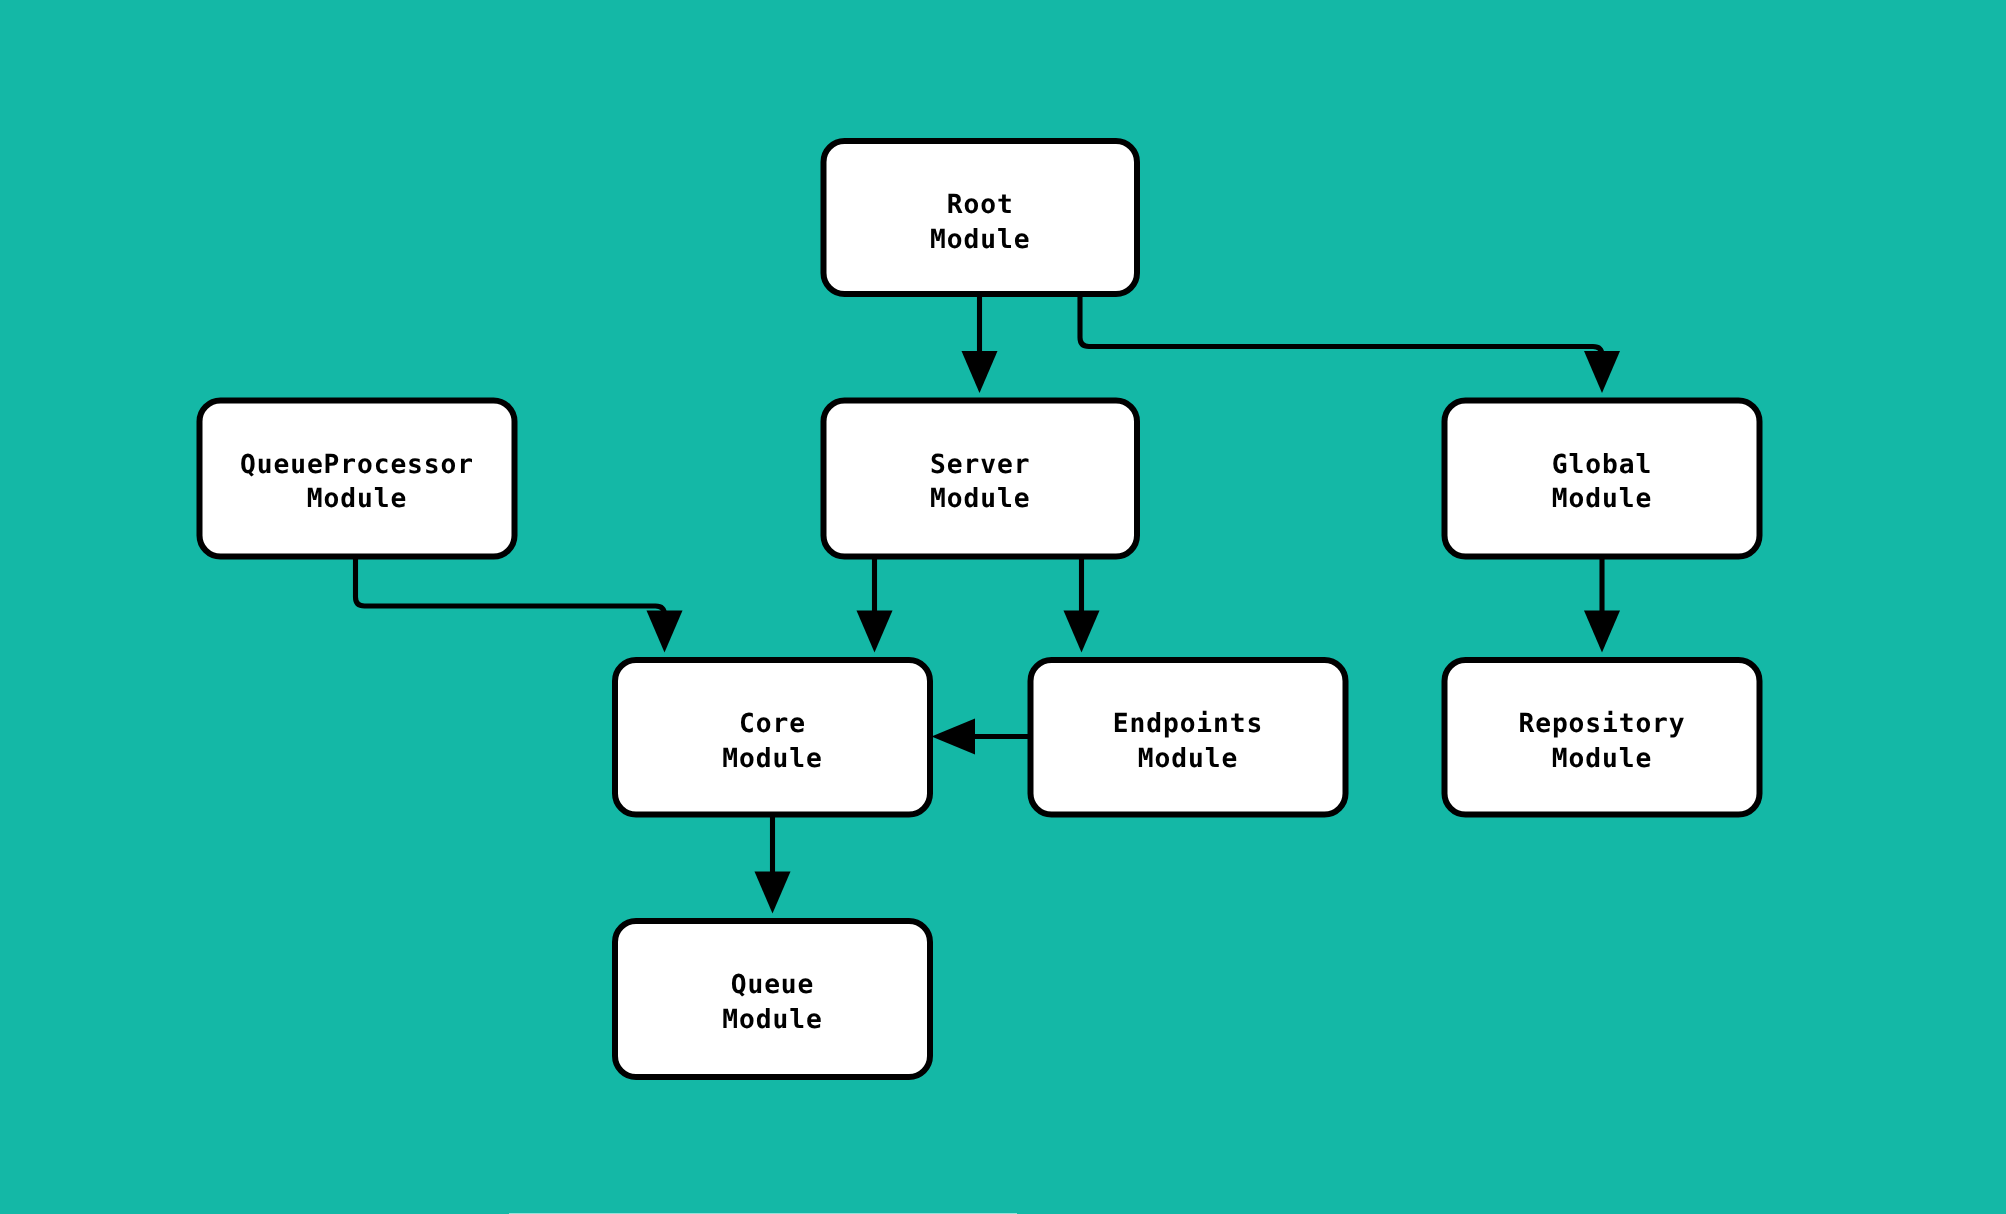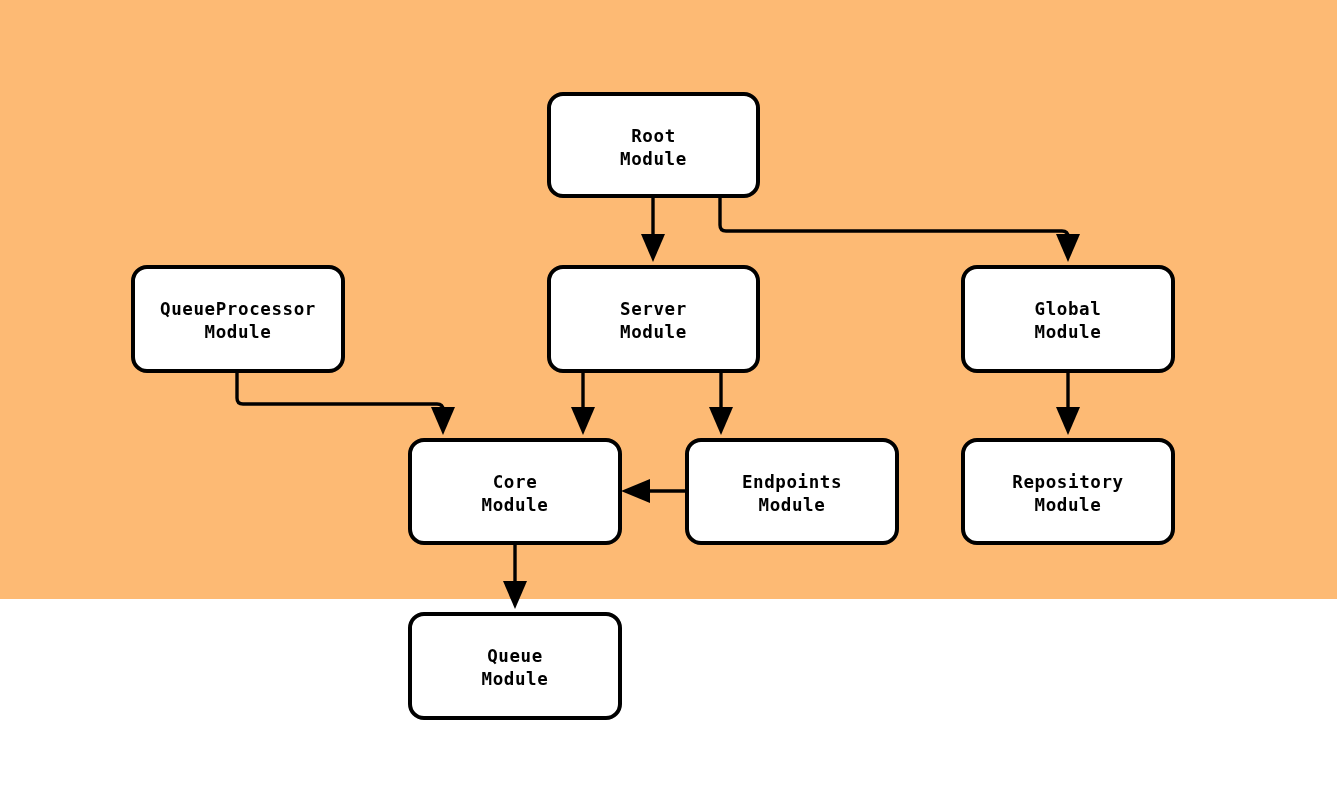--- a/index.html
+++ b/index.html
@@ -10,22 +10,22 @@
   }
   body {
     width: 1337px;
     height: 809px;
     overflow: hidden;
     font-family: "DejaVu Sans Mono", "Liberation Mono", monospace;
   }
   #diagram-root {
     position: relative;
     width: 1337px;
-    height: 599px;
-    background: #fdba74;
+    height: 809px;
+    background: #14b8a6;
   }
   #diagram-svg {
     position: absolute;
     top: 0;
     left: 0;
     width: 1337px;
     height: 809px;
     display: block;
   }
   .node-box {

